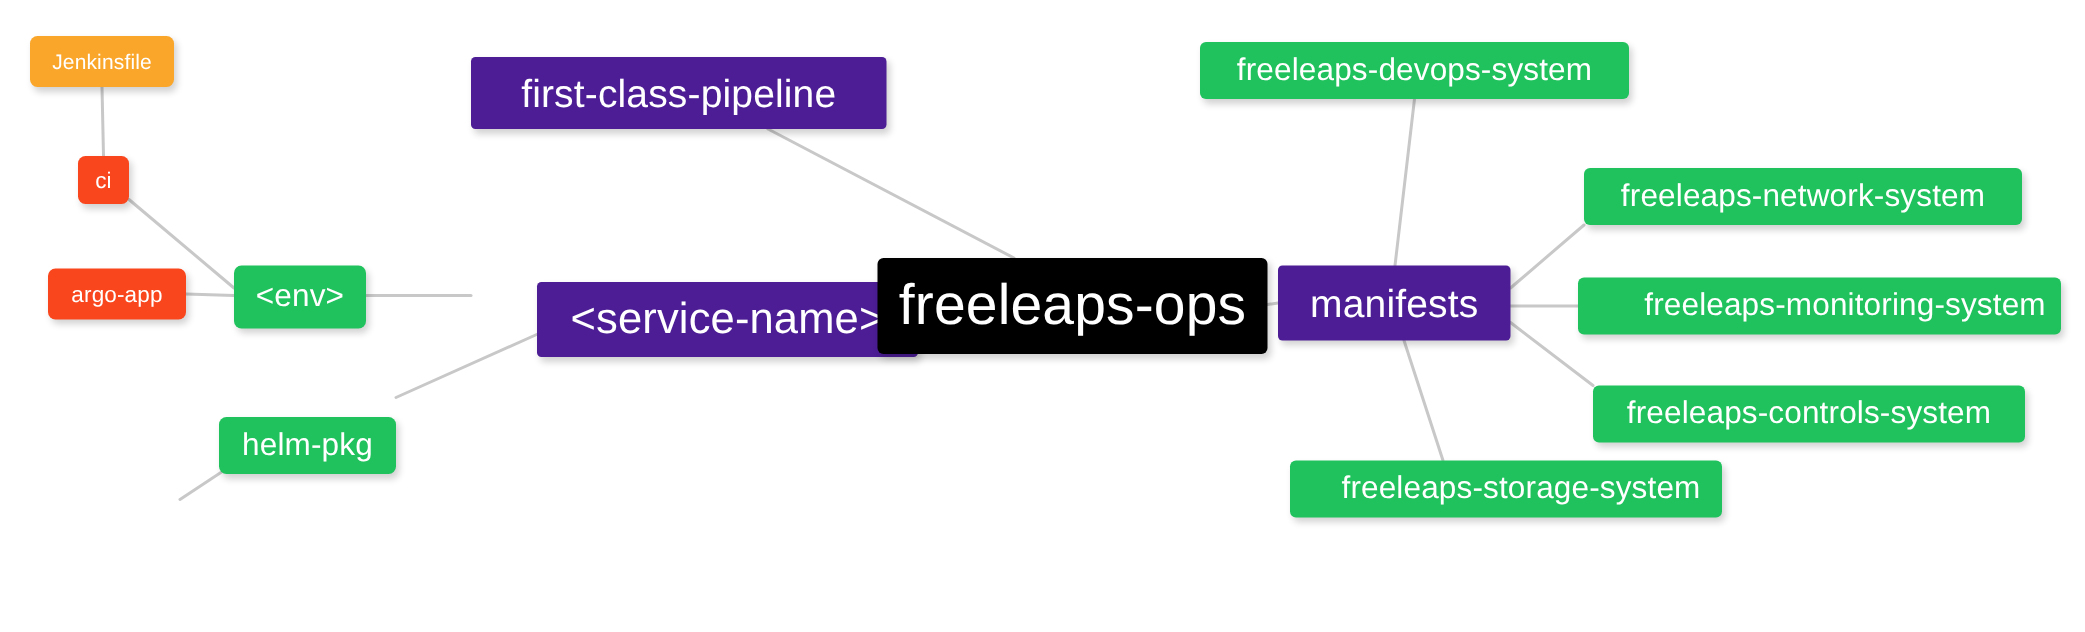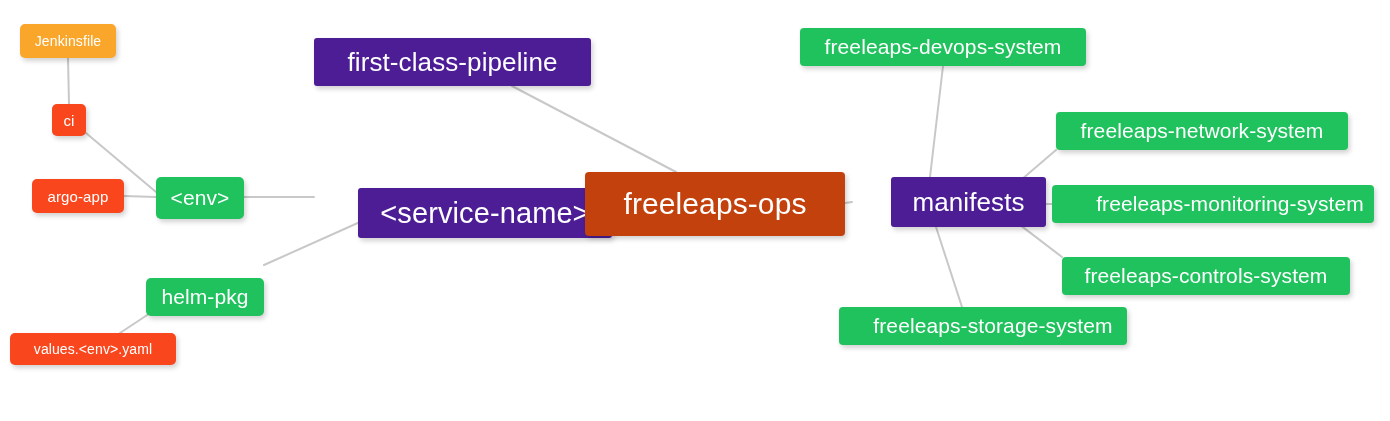--- a/index.html
+++ b/index.html
@@ -35,22 +35,22 @@
     display: flex;
     align-items: center;
     justify-content: center;
     color: #ffffff;
     white-space: nowrap;
     border-radius: 3px;
     box-shadow: 2px 3px 5px rgba(0,0,0,0.18);
     letter-spacing: 0.1px;
   }
   .node.root {
-    background: #c2410c;
-    font-size: 30px;
+    background: #000000;
+    font-size: 38px;
     border-radius: 4px;
   }
   .node.blue {
     background: #4c1d95;
   }
   .node.blue-lg {
     font-size: 29px;
   }
   .node.blue-md {
     font-size: 26px;
@@ -108,41 +108,38 @@
   </div>
 
   <div class="node red red-sm" style="left: 52px; top: 104px; width: 34px; height: 32px;">
     <span>ci</span>
   </div>
 
   <div class="node red red-sm" style="left: 32px; top: 179px; width: 92px; height: 34px;">
     <span>argo-app</span>
   </div>
 
-  <div class="node red red-xs" style="left: 10px; top: 333px; width: 166px; height: 32px;">
-    <span>values.&lt;env&gt;.yaml</span>
-  </div>
 
   <div class="node green green-sm" style="left: 156px; top: 177px; width: 88px; height: 42px;">
     <span>&lt;env&gt;</span>
   </div>
 
   <div class="node green green-sm" style="left: 146px; top: 258px; width: 118px; height: 38px; margin-top: 20px;">
     <span>helm-pkg</span>
   </div>
 
   <div class="node blue blue-md" style="left: 314px; top: 38px; width: 277px; height: 48px;">
     <span>first-class-pipeline</span>
   </div>
 
   <div class="node blue blue-lg" style="left: 314px; top: 188px; width: 254px; height: 50px; margin-left: 44px;">
     <span>&lt;service-name&gt;</span>
   </div>
 
-  <div class="node blue blue-md" style="left: 852px; top: 177px; width: 155px; height: 50px; margin-left: 39px;">
+  <div class="node blue blue-md" style="left: 852px; top: 177px; width: 155px; height: 50px;">
     <span>manifests</span>
   </div>
 
   <div class="node root" style="left: 585px; top: 172px; width: 260px; height: 64px;">
     <span>freeleaps-ops</span>
   </div>
 
   <div class="node green" style="left: 1056px; top: 112px; width: 292px; height: 38px;">
     <span>freeleaps-network-system</span>
   </div>
@@ -152,17 +149,17 @@
   </div>
 
   <div class="node green" style="left: 1052px; top: 185px; width: 322px; height: 38px; padding-left: 34px;">
     <span>freeleaps-monitoring-system</span>
   </div>
 
   <div class="node green" style="left: 1062px; top: 257px; width: 288px; height: 38px;">
     <span>freeleaps-controls-system</span>
   </div>
 
-  <div class="node green" style="left: 839px; top: 307px; width: 288px; height: 38px; padding-left: 20px;">
+  <div class="node green" style="left: 860px; top: 307px; width: 288px; height: 38px; padding-left: 20px;">
     <span>freeleaps-storage-system</span>
   </div>
 
 </div>
 
 </body></html>

